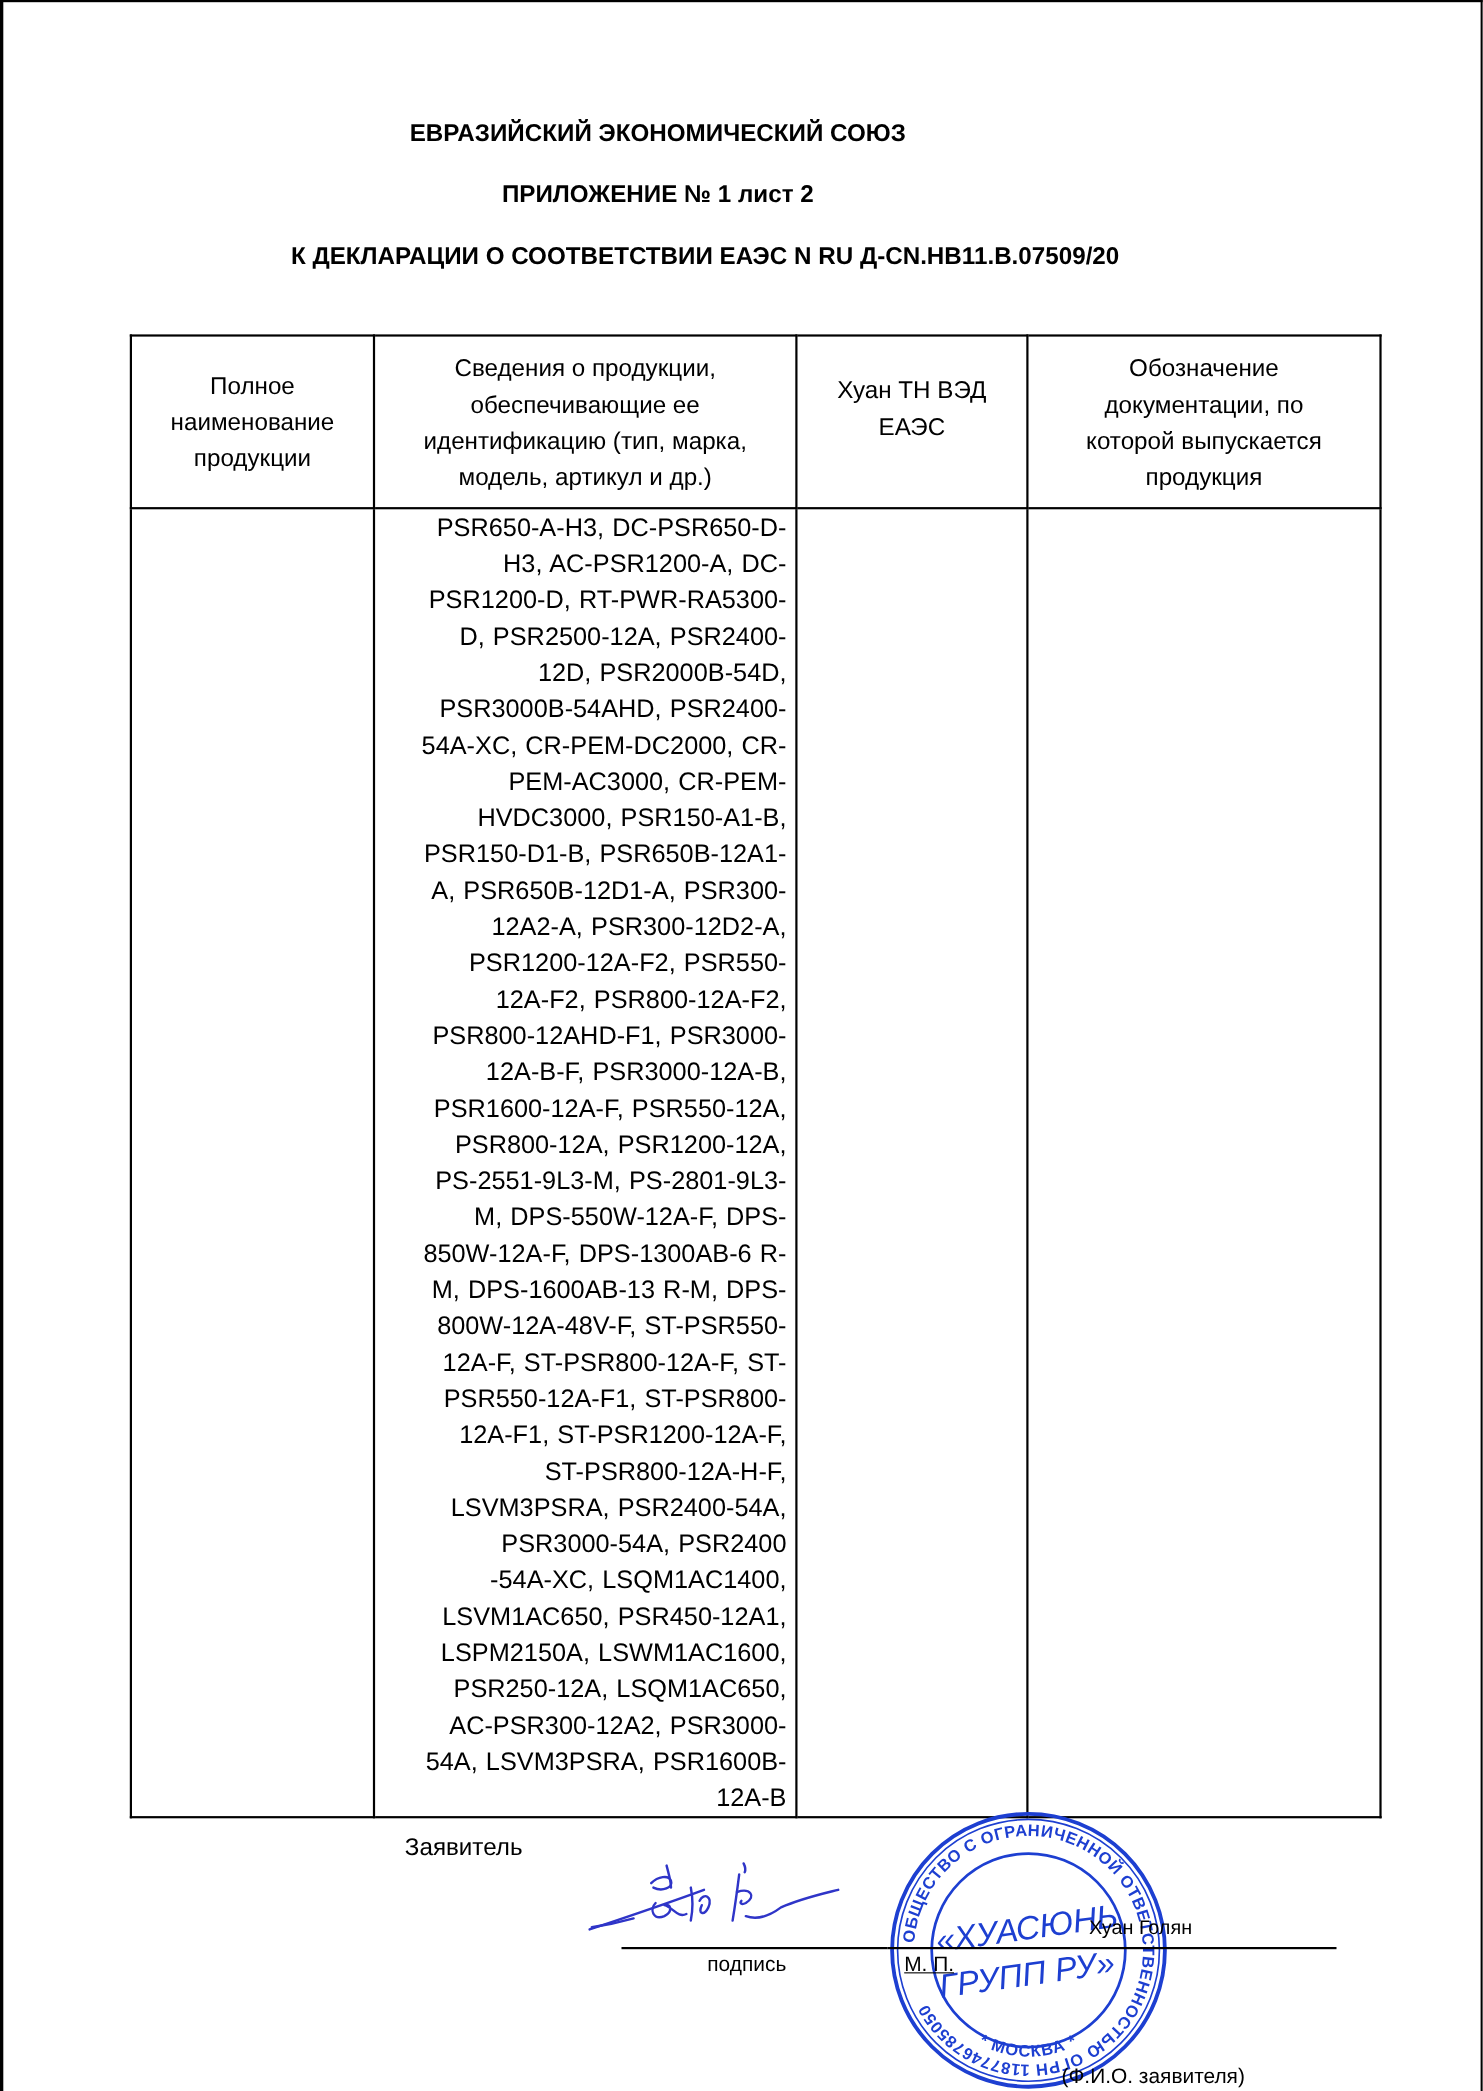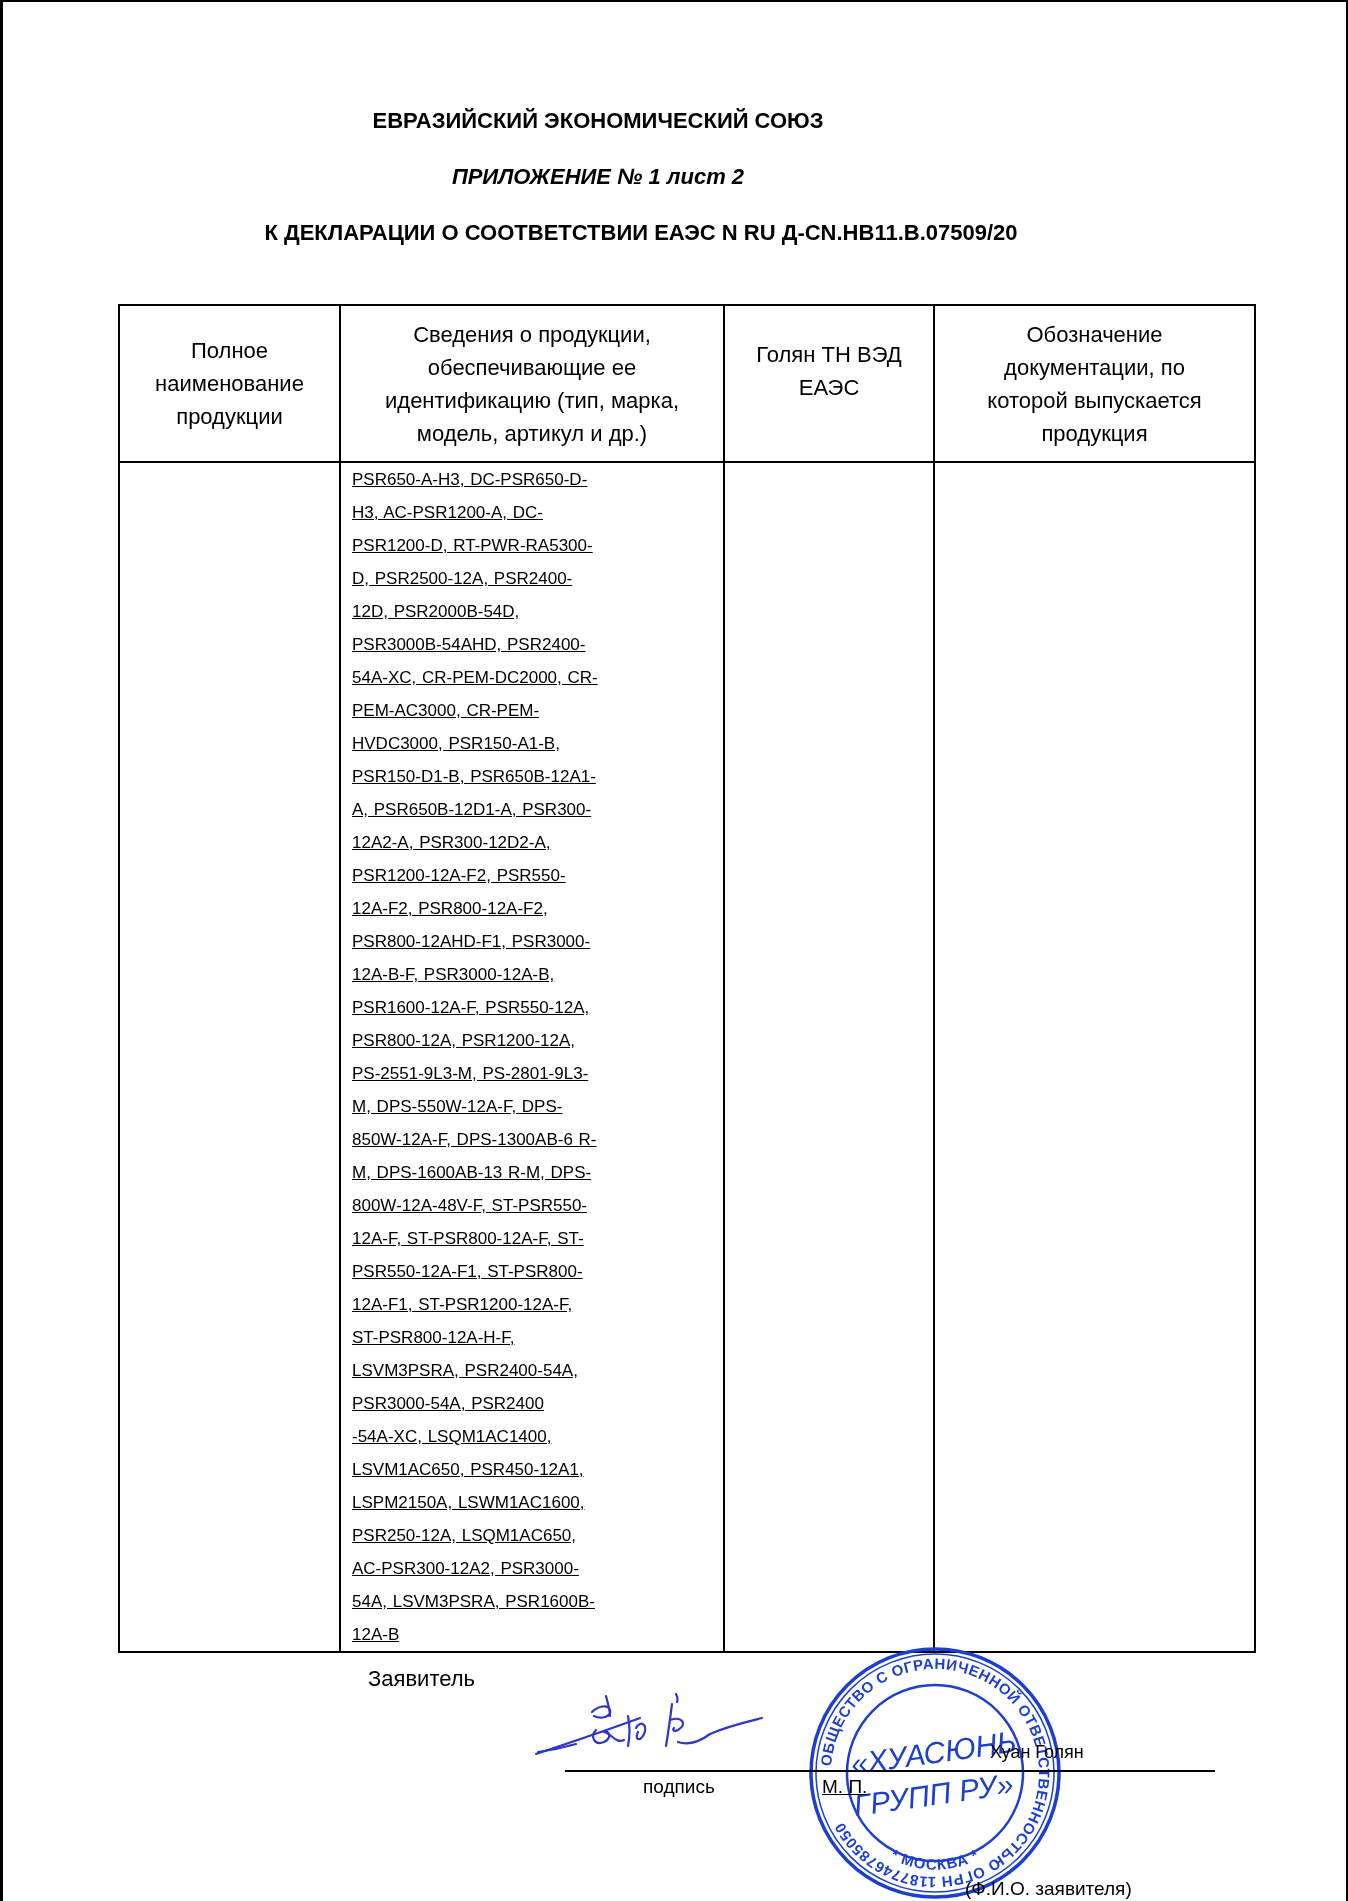--- a/index.html
+++ b/index.html
@@ -3,35 +3,35 @@
 <meta charset="utf-8">
 <style>
   html, body { margin: 0; padding: 0; background: #ffffff; }
   body { width: 1348px; height: 1901px; position: relative; overflow: hidden;
          font-family: "Liberation Sans", sans-serif; color: #000; }
   .frame { position: absolute; left: 0; top: 0; width: 1348px; height: 1901px; box-sizing: border-box;
            border-left: 3px solid #000; border-top: 2px solid #000; border-right: 2px solid #000; }
   .title { position: absolute; left: 0; width: 1196px; text-align: center; font-weight: bold;
            font-size: 22px; letter-spacing: 0px; }
   .t1 { top: 108px; }
-  .t2 { top: 164px; font-style: italic; }
+  .t2 { top: 164px; }
   .t3 { top: 220px; padding-left: 43px; }
 
   table.decl { position: absolute; left: 118px; top: 304px; border-collapse: collapse; table-layout: fixed;
                width: 1136px; }
   table.decl td, table.decl th { border: 2.5px solid #000; padding: 0; vertical-align: top; font-weight: normal; }
   table.decl th { height: 155px; vertical-align: middle; text-align: center; font-size: 22px; line-height: 33px; }
   .hdr-inner { padding: 0 8px; }
   .c1 { width: 221px; }
   .c2 { width: 384px; }
   .c3 { width: 210px; }
   .c4 { width: 321px; }
   .body-row td { height: 1178px; }
-  .models { font-size: 17px; line-height: 33px; padding: 0 8px 0 11px; margin-top: 0px; word-spacing: 1px;
-            text-align: left; text-decoration: underline; }
+  .models { font-size: 23px; line-height: 33px; padding: 0 8px 0 11px; margin-top: 0px; word-spacing: 1px;
+            text-align: right; }
   .models .ln { display: block; white-space: nowrap; }
   th .ln { display: block; }
 
   .applicant { position: absolute; left: 368px; top: 1666px; font-size: 22px; }
   .sig-line { position: absolute; left: 565px; top: 1770px; width: 242px; border-top: 2px solid #000; }
   .name-line { position: absolute; left: 807px; top: 1770px; width: 408px; border-top: 2px solid #000; }
   .sig-caption { position: absolute; left: 643px; top: 1776px; font-size: 19px; }
   .mp { position: absolute; left: 822px; top: 1776px; font-size: 19px; text-decoration: underline; }
   .fio-caption { position: absolute; left: 965px; top: 1878px; font-size: 19px; }
   .name { position: absolute; left: 990px; top: 1742px; font-size: 18px; }
@@ -66,21 +66,21 @@
       <th>
         <div class="hdr-inner">
             <span class="ln">Сведения о продукции,</span>
             <span class="ln">обеспечивающие ее</span>
             <span class="ln">идентификацию (тип, марка,</span>
             <span class="ln">модель, артикул и др.)</span>
           </div>
       </th>
       <th>
         <div class="hdr-inner" style="margin-top:-26px">
-            <span class="ln">Голян ТН ВЭД</span>
+            <span class="ln">Хуан ТН ВЭД</span>
             <span class="ln">ЕАЭС</span>
           </div>
       </th>
       <th>
         <div class="hdr-inner">
             <span class="ln">Обозначение</span>
             <span class="ln">документации, по</span>
             <span class="ln">которой выпускается</span>
             <span class="ln">продукция</span>
           </div>

